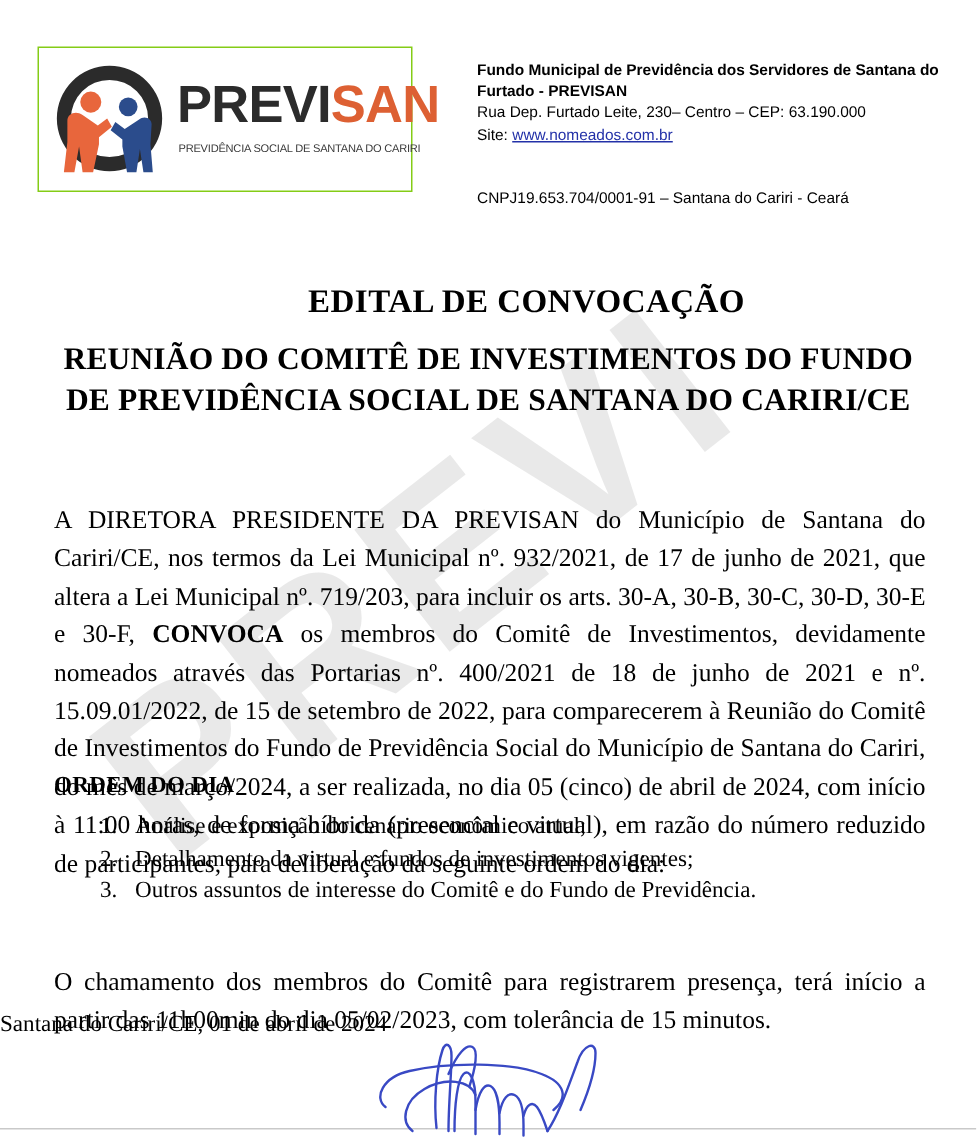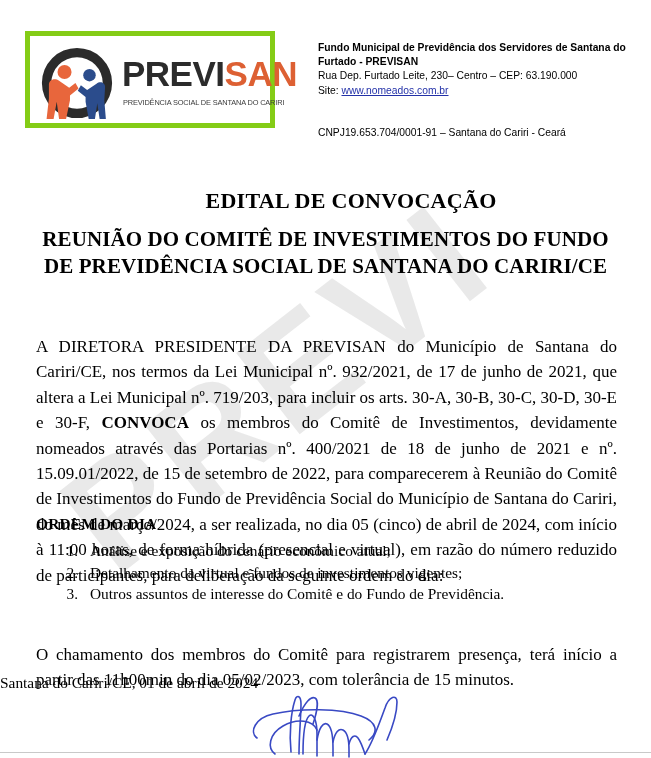--- a/index.html
+++ b/index.html
@@ -48,21 +48,21 @@
     width: 651px;
     height: 140px;
     z-index: 2;
   }
   .logo-box {
     position: absolute;
     left: 25px;
     top: 31px;
     width: 250px;
     height: 97px;
-    border: 5px solid #84cc16;
+    border: 1px solid #84cc16;
     background: #ffffff;
     box-sizing: border-box;
   }
   .logo-inner {
     position: absolute;
     left: 0; top: 0;
     width: 248px; height: 95px;
   }
   .logo-mark {
     position: absolute;

